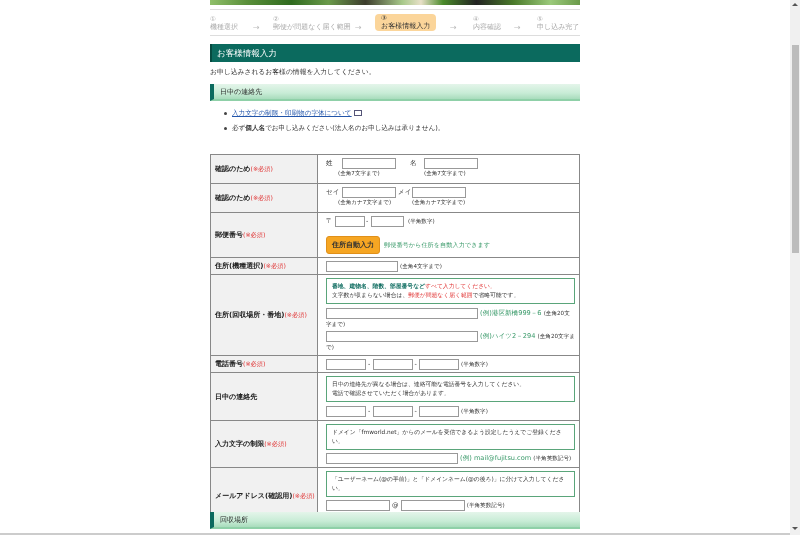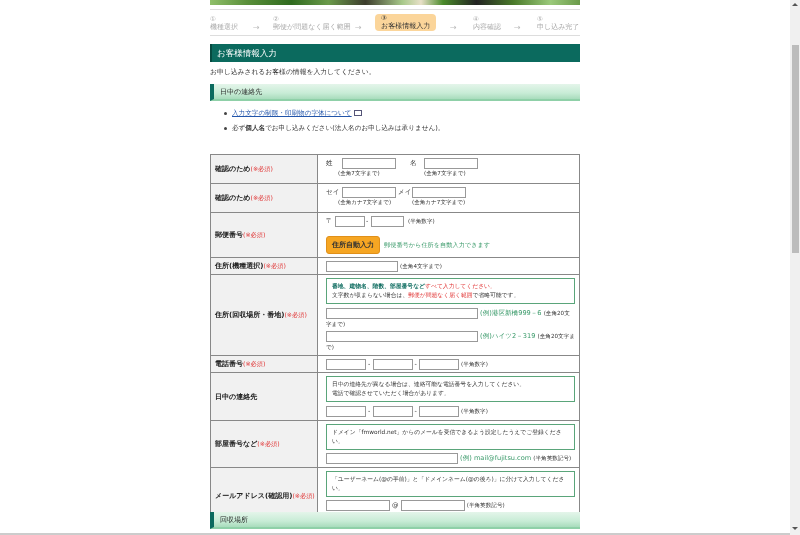--- a/index.html
+++ b/index.html
@@ -139,21 +139,21 @@
           <span class="g">番地、建物名、階数、部屋番号など</span><span class="r">すべて入力してください。</span><br>
           <span>文字数が収まらない場合は、</span><span class="r">郵便が問題なく届く範囲</span><span>で省略可能です。</span>
         </div>
         <div style="line-height:10px;">
           <span class="inp" style="width:152px;"></span>
           <span class="ex">(例)港区新橋999－6</span>
           <span class="hint">(全角20文字まで)</span>
         </div>
         <div style="line-height:10px;margin-top:2px;">
           <span class="inp" style="width:152px;"></span>
-          <span class="ex">(例)ハイツ2－319</span>
+          <span class="ex">(例)ハイツ2－294</span>
           <span class="hint">(全角20文字まで)</span>
         </div>
       </td>
     </tr>
     <tr style="height:17px;">
       <td class="lbl"><span>電話番号</span><span class="req">(※必須)</span></td>
       <td class="val" style="padding-top:2px;padding-bottom:2px;">
         <span class="inp" style="width:40px;"></span>
         <span>-</span>
         <span class="inp" style="width:40px;"></span>
@@ -172,21 +172,21 @@
           <span class="inp" style="width:40px;"></span>
           <span>-</span>
           <span class="inp" style="width:40px;"></span>
           <span>-</span>
           <span class="inp" style="width:40px;"></span>
           <span class="hint">(半角数字)</span>
         </div>
       </td>
     </tr>
     <tr style="height:36px;">
-      <td class="lbl"><span>部屋番号など</span><span class="req">(※必須)</span></td>
+      <td class="lbl"><span>入力文字の制限</span><span class="req">(※必須)</span></td>
       <td class="val">
         <div class="box" style="margin-bottom:3px;">ドメイン「fmworld.net」からのメールを受信できるよう設定したうえでご登録ください。</div>
         <div>
           <span class="inp" style="width:132px;"></span>
           <span class="ex">(例) mail@fujitsu.com</span>
           <span class="hint">(半角英数記号)</span>
         </div>
       </td>
     </tr>
     <tr style="height:48px;">

